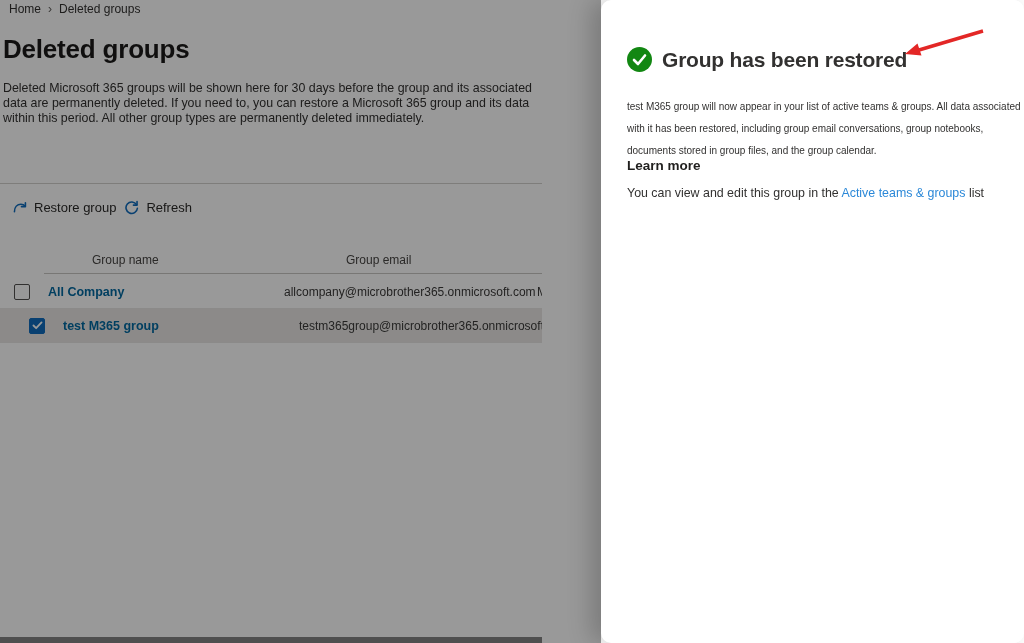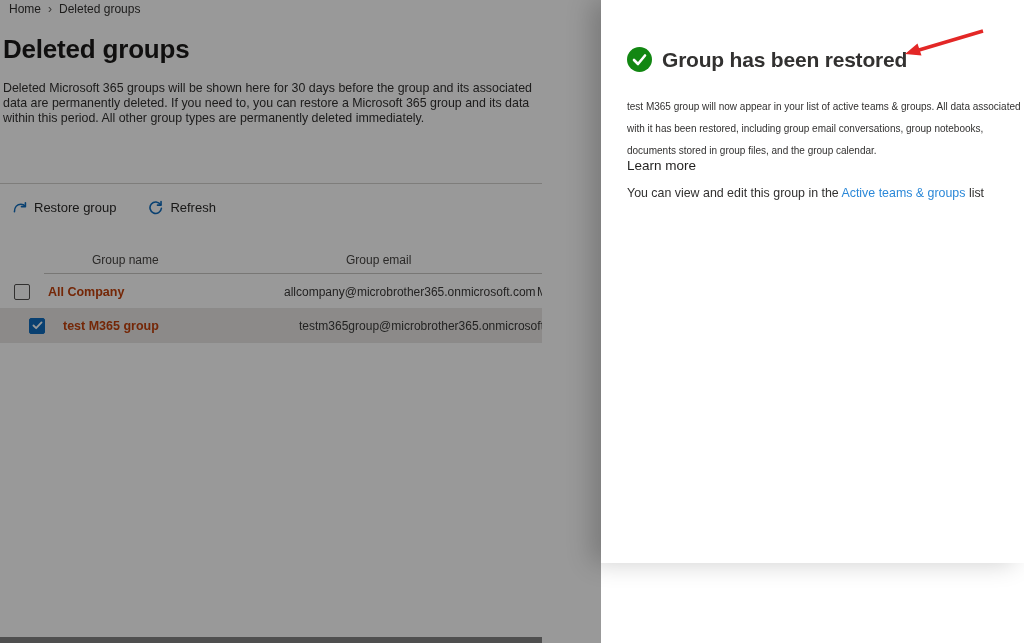--- a/index.html
+++ b/index.html
@@ -33,21 +33,21 @@
   .page-link {
     position: absolute; top: 139px; left: 3px;
     font-size: 12.4px; color: #0f6cbd; cursor: pointer;
   }
   .divider {
     position: absolute; top: 183px; left: 0; width: 601px;
     border-top: 1px solid #d2d0ce;
   }
   .toolbar {
     position: absolute; top: 195px; left: 8px;
-    display: flex; align-items: center; gap: 24px; height: 24px;
+    display: flex; align-items: center; height: 24px;
   }
   .tb-btn {
     display: flex; align-items: center; gap: 7px;
     font-size: 13px; color: #2b2a29; cursor: pointer; padding: 2px 4px;
   }
   .tb-btn svg { display: block; }
 
   
   .thead { position: absolute; top: 246px; left: 0; width: 601px; height: 28px; margin-left: 44px; }
   .th { position: absolute; top: 7px; font-size: 12px; color: #484644; }
@@ -66,58 +66,59 @@
   .row.selected { background: #e9e7e5; padding-left: 15px; }
   .cb {
     width: 16px; height: 16px; margin-left: 14px; flex: none;
     border: 1.5px solid #53514f; border-radius: 2px; background: #fdfdfd;
     display: flex; align-items: center; justify-content: center; cursor: pointer;
   }
   .cb svg { display: none; }
   .cb.checked { background: #0f6cbd; border-color: #0f6cbd; }
   .cb.checked svg { display: block; }
   .cell { white-space: nowrap; overflow: hidden; }
-  .cell.name  { margin-left: 18px; width: 236px; font-size: 12.5px; font-weight: 700; color: #c2410c; }
+  .cell.name  { margin-left: 18px; width: 236px; font-size: 12.5px; font-weight: 700; color: #0369a1; }
   .cell.email { width: 253px; font-size: 12px; color: #3b3a39; }
   .cell.type  { flex: 1; font-size: 12px; color: #3b3a39; }
 
   .bottom-strip {
     position: absolute; bottom: 0; left: 0; width: 601px; height: 6px;
     background: #848484;
   }
 
   
   .scrim {
     position: absolute; left: 0; top: 0; width: 601px; height: 643px;
     background: rgba(0,0,0,0.40); z-index: 5;
   }
 
   
   .panel {
-    position: absolute; left: 601px; top: 0; width: 423px; height: 563px;
+    position: absolute; left: 601px; top: 0; width: 423px; height: 643px;
     background: #ffffff; z-index: 10;
     box-shadow: -10px 0 24px rgba(0,0,0,0.20);
+    border-radius: 10px;
   }
   .panel-head {
     position: absolute; top: 47px; left: 26px;
     display: flex; align-items: center; gap: 10px;
   }
   .status-circle { width: 25px; height: 25px; flex: none; }
   .panel-title {
     font-size: 21px; font-weight: 700; color: #323130; letter-spacing: -0.2px;
     white-space: nowrap;
   }
   .anno-arrow { position: absolute; top: 26px; left: 300px; z-index: 12; }
   .panel-body {
     position: absolute; top: 96px; left: 26px; width: 397px;
     font-size: 10px; line-height: 22px; color: #323130;
   }
   .panel-h2 {
     position: absolute; top: 158px; left: 26px;
-    font-size: 13.5px; font-weight: 400; color: #201f1e;
+    font-size: 13.5px; font-weight: 700; color: #201f1e;
   }
   .panel-footer {
     position: absolute; top: 186px; left: 26px; width: 397px;
     font-size: 12.4px; color: #323130;
   }
   .panel-footer .inline-link { color: #2b88d8; cursor: pointer; }
 </style>
 </head>
 <body>
 

